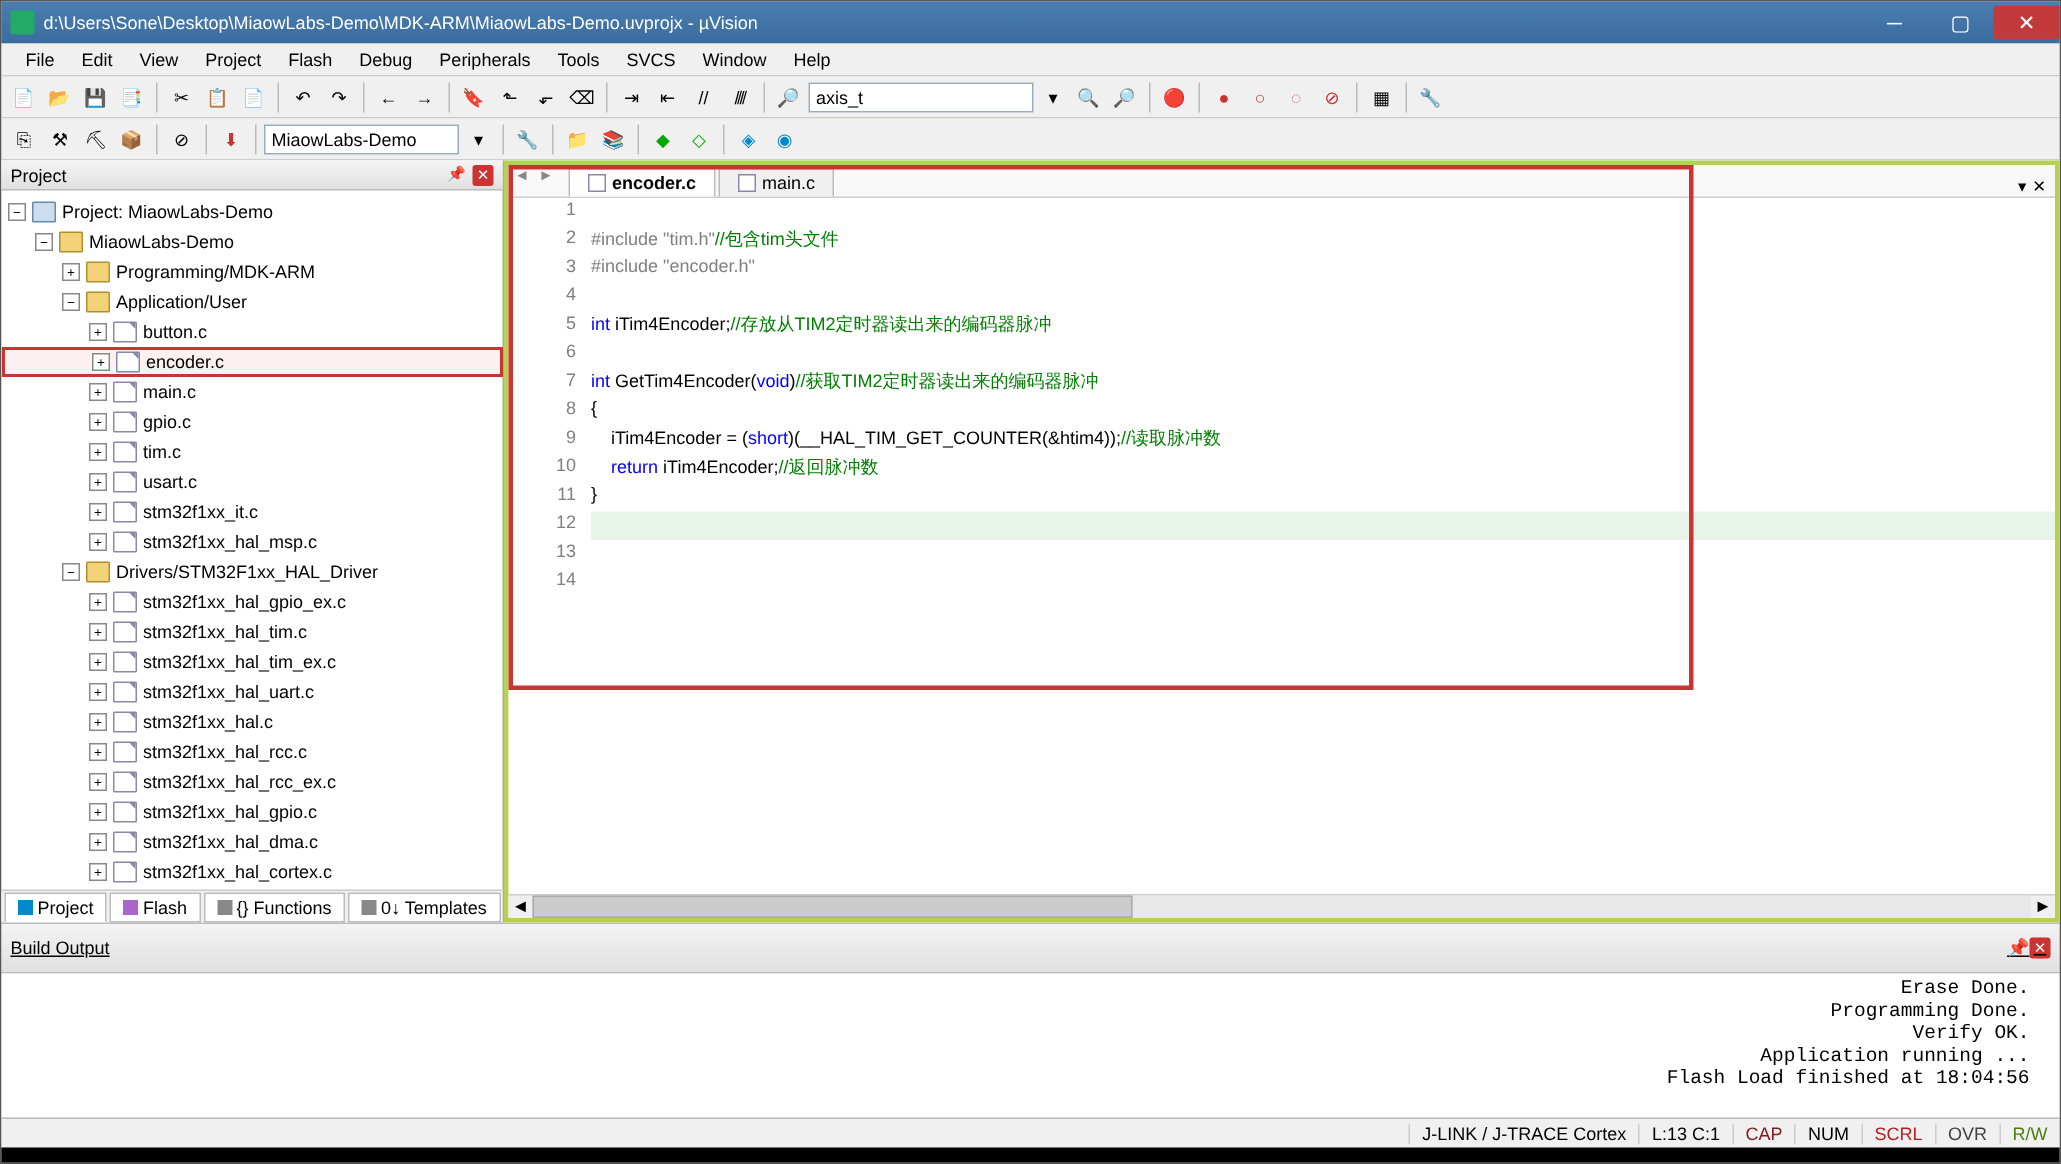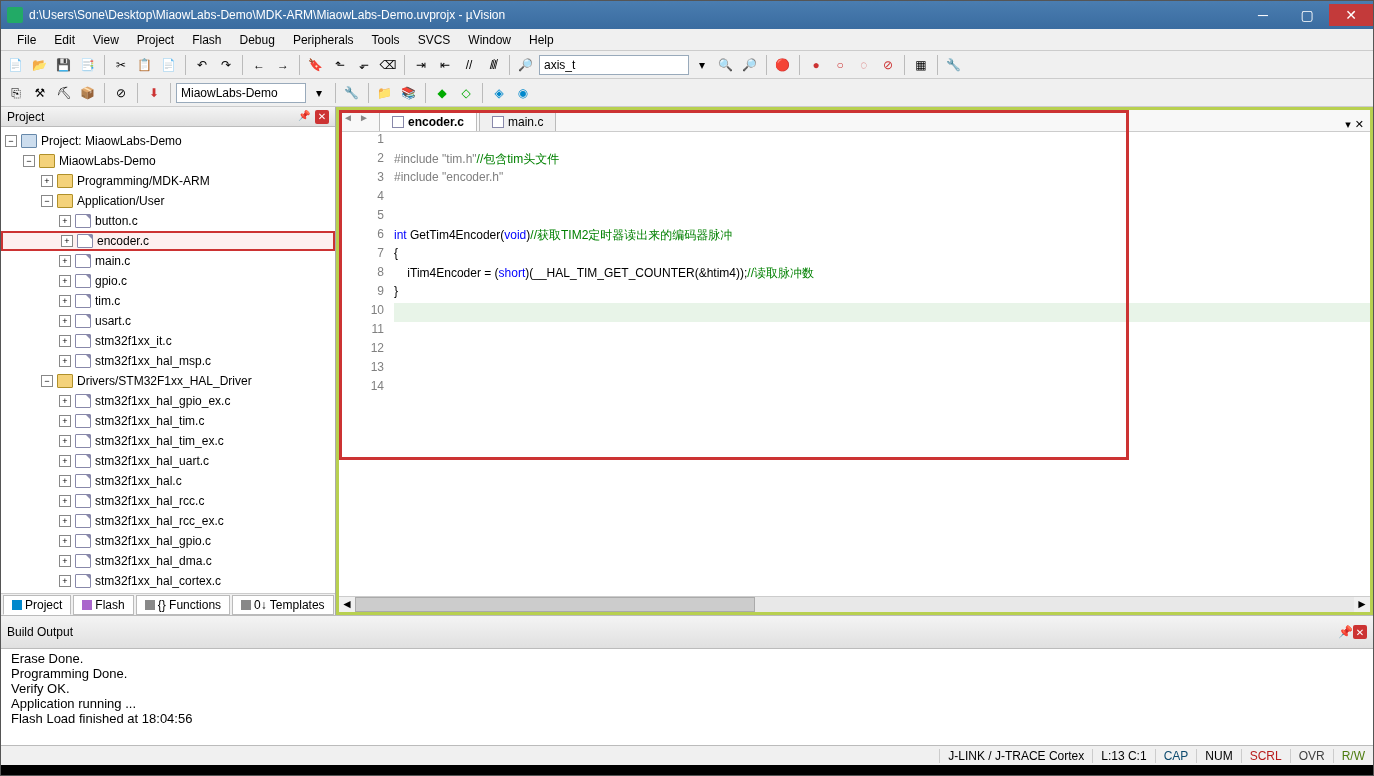--- a/index.html
+++ b/index.html
@@ -71,22 +71,22 @@
 .kw { color: #0000ff; }
 .str { color: #808080; }
 .cmt { color: #008000; }
 .pp { color: #808080; }
 
 .hscroll { height: 16px; background: #f0f0f0; border-top: 1px solid #ccc; display: flex; }
 .hscroll .track { flex: 1; background: #e8e8e8; position: relative; }
 .hscroll .thumb { position: absolute; left: 0; width: 40%; height: 100%; background: #ccc; border: 1px solid #aaa; }
 
 
-.build-header { height: 20px; background: linear-gradient(#f4f4f4,#e0e0e0); border-top: 1px solid #bbb; border-bottom: 1px solid #bbb; display: flex; align-items: center; padding: 16px 6px; font-size: 11px; }
-.build-output { height: 96px; background: #fff; overflow: auto; font-family: Liberation Sans, sans-serif; font-size: 13px; padding: 2px 10px; white-space: pre; }
+.build-header { height: 20px; background: linear-gradient(#f4f4f4,#e0e0e0); border-top: 1px solid #bbb; border-bottom: 1px solid #bbb; display: flex; align-items: center; padding: 16px 6px; font-size: 11px; text-decoration: underline; }
+.build-output { height: 96px; background: #fff; overflow: auto; font-family: Liberation Mono, monospace; font-size: 13px; padding: 2px 20px; white-space: pre; text-align: right; }
 
 
 .statusbar { height: 20px; background: #f0f0f0; border-top: 1px solid #bbb; display: flex; align-items: center; font-size: 11px; }
 .statusbar .cell { padding: 0 8px; border-left: 1px solid #ccc; }
 .statusbar .spacer { flex: 1; }
 
 .black-strip { height: 10px; background: #000; }
 </style>
 </head>
 <body>
@@ -400,24 +400,26 @@
             <div class="ln">11</div>
             <div class="ln">12</div>
             <div class="ln">13</div>
             <div class="ln">14</div>
           </div>
         <div class="code-lines" id="codelines">
             <div class="line">&nbsp;</div>
             <div class="line"><span class="pp">#include </span><span class="str">"tim.h"</span><span class="cmt">//包含tim头文件</span></div>
             <div class="line"><span class="pp">#include </span><span class="str">"encoder.h"</span></div>
             <div class="line">&nbsp;</div>
+            <div class="line"><span class="kw">int</span> iTim4Encoder;<span class="cmt">//存放从TIM2定时器读出来的编码器脉冲</span></div>
             <div class="line">&nbsp;</div>
             <div class="line"><span class="kw">int</span> GetTim4Encoder(<span class="kw">void</span>)<span class="cmt">//获取TIM2定时器读出来的编码器脉冲</span></div>
             <div class="line">{</div>
             <div class="line">    iTim4Encoder = (<span class="kw">short</span>)(__HAL_TIM_GET_COUNTER(&amp;htim4));<span class="cmt">//读取脉冲数</span></div>
+            <div class="line">    <span class="kw">return</span> iTim4Encoder;<span class="cmt">//返回脉冲数</span></div>
             <div class="line">}</div>
             <div class="line current">&nbsp;</div>
             <div class="line">&nbsp;</div>
           </div>
       </div>
       <div class="hscroll">
         <span style="width:16px;text-align:center">◄</span>
         <div class="track">
             <div class="thumb"></div>
           </div>
@@ -435,21 +437,21 @@
   <div class="build-output">Erase Done.
 Programming Done.
 Verify OK.
 Application running ...
 Flash Load finished at 18:04:56</div>
 
   <div class="statusbar">
     <div class="spacer"></div>
     <div class="cell">J-LINK / J-TRACE Cortex</div>
     <div class="cell">L:13 C:1</div>
-    <div class="cell" style="color:#0c4a6e">CAP</div>
+    <div class="cell" style="color:#7f1d1d">CAP</div>
     <div class="cell">NUM</div>
     <div class="cell" style="color:#b91c1c">SCRL</div>
     <div class="cell" style="color:#404040">OVR</div>
     <div class="cell" style="color:#4d7c0f">R/W</div>
   </div>
 
   <div class="black-strip"></div>
 </div>
 
 </body></html>

